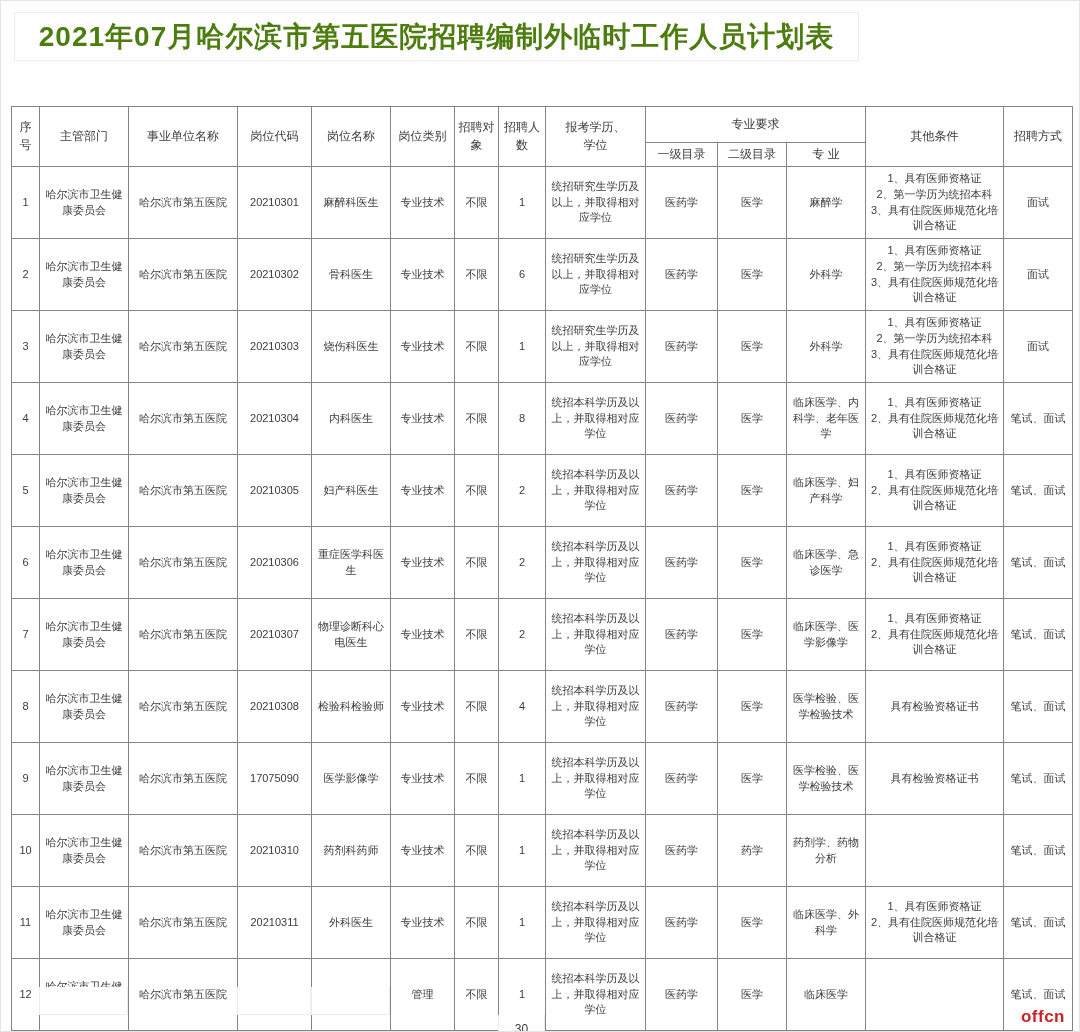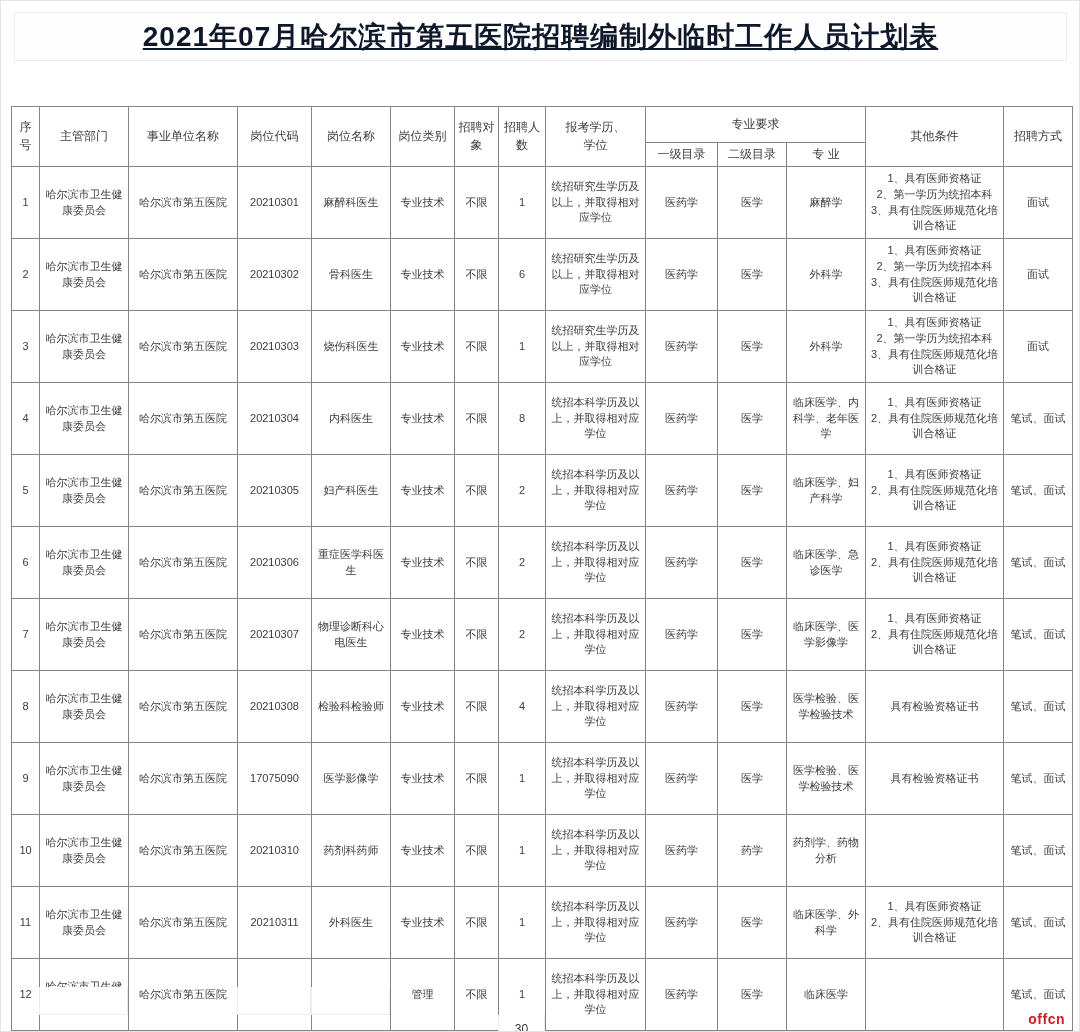--- a/index.html
+++ b/index.html
@@ -1,22 +1,22 @@
 <!DOCTYPE html>
 <html><head>
 <meta charset="utf-8">
 <style>
   html,body{margin:0;padding:0;background:#fff;}
   body{font-family:"Liberation Sans","DejaVu Sans",sans-serif;}
   .canvas{position:relative;width:1080px;height:1032px;background:#ffffff;
           border:1px solid #e4e4e4;box-sizing:border-box;overflow:hidden;}
-  .title-box{position:absolute;left:13px;top:11px;width:1053px;height:49px;
+  .title-box{position:absolute;left:13px;top:11px;width:845px;height:49px;
              border:1px solid #ededed;box-sizing:border-box;background:#fefefe;
              display:flex;align-items:center;justify-content:center;
-             font-size:28px;font-weight:bold;color:#0f172a;letter-spacing:1px;text-decoration:underline;}
+             font-size:28px;font-weight:bold;color:#4d7c0f;letter-spacing:1px;}
   table.plan{position:absolute;left:10px;top:62px;width:1061px;
              border-collapse:collapse;table-layout:fixed;margin-top:43px;}
   table.plan th, table.plan td{
              border:1px solid #848484;box-sizing:border-box;
              font-size:11px;color:#3c3c3c;text-align:center;vertical-align:middle;
              padding:2px 3px;white-space:pre-line;word-break:break-all;
              font-weight:normal;line-height:1.45;}
   table.plan th{font-size:12px;}
   th.nowrap{white-space:nowrap;padding:2px 0;}
   thead tr.h1{height:36px;}
@@ -25,21 +25,21 @@
   td.dept-cell{padding:2px 8px;}
   td.name-cell{padding:2px 0;}
   td.edu-cell{padding:2px 0;}
   td.other-cell{text-align:left;padding:2px 2px;}
   td.left-cell{text-align:left;}
   .footer-row{position:absolute;left:10px;top:986px;width:1061px;height:28px;}
   .footer-cell{position:absolute;top:0;height:28px;border:1px solid #ececec;
                border-top:none;box-sizing:border-box;background:#fff;
                display:flex;align-items:center;justify-content:center;
                font-size:12px;color:#3c3c3c;}
-  .watermark{position:absolute;right:14px;bottom:4px;font-size:14px;
+  .watermark{position:absolute;right:14px;bottom:4px;font-size:17px;
              font-weight:bold;color:#cb2128;letter-spacing:0.5px;}
 </style>
 </head>
 <body>
 
 <div class="canvas">
 
   <div class="title-box">2021年07月哈尔滨市第五医院招聘编制外临时工作人员计划表</div>
 
   <table class="plan">

